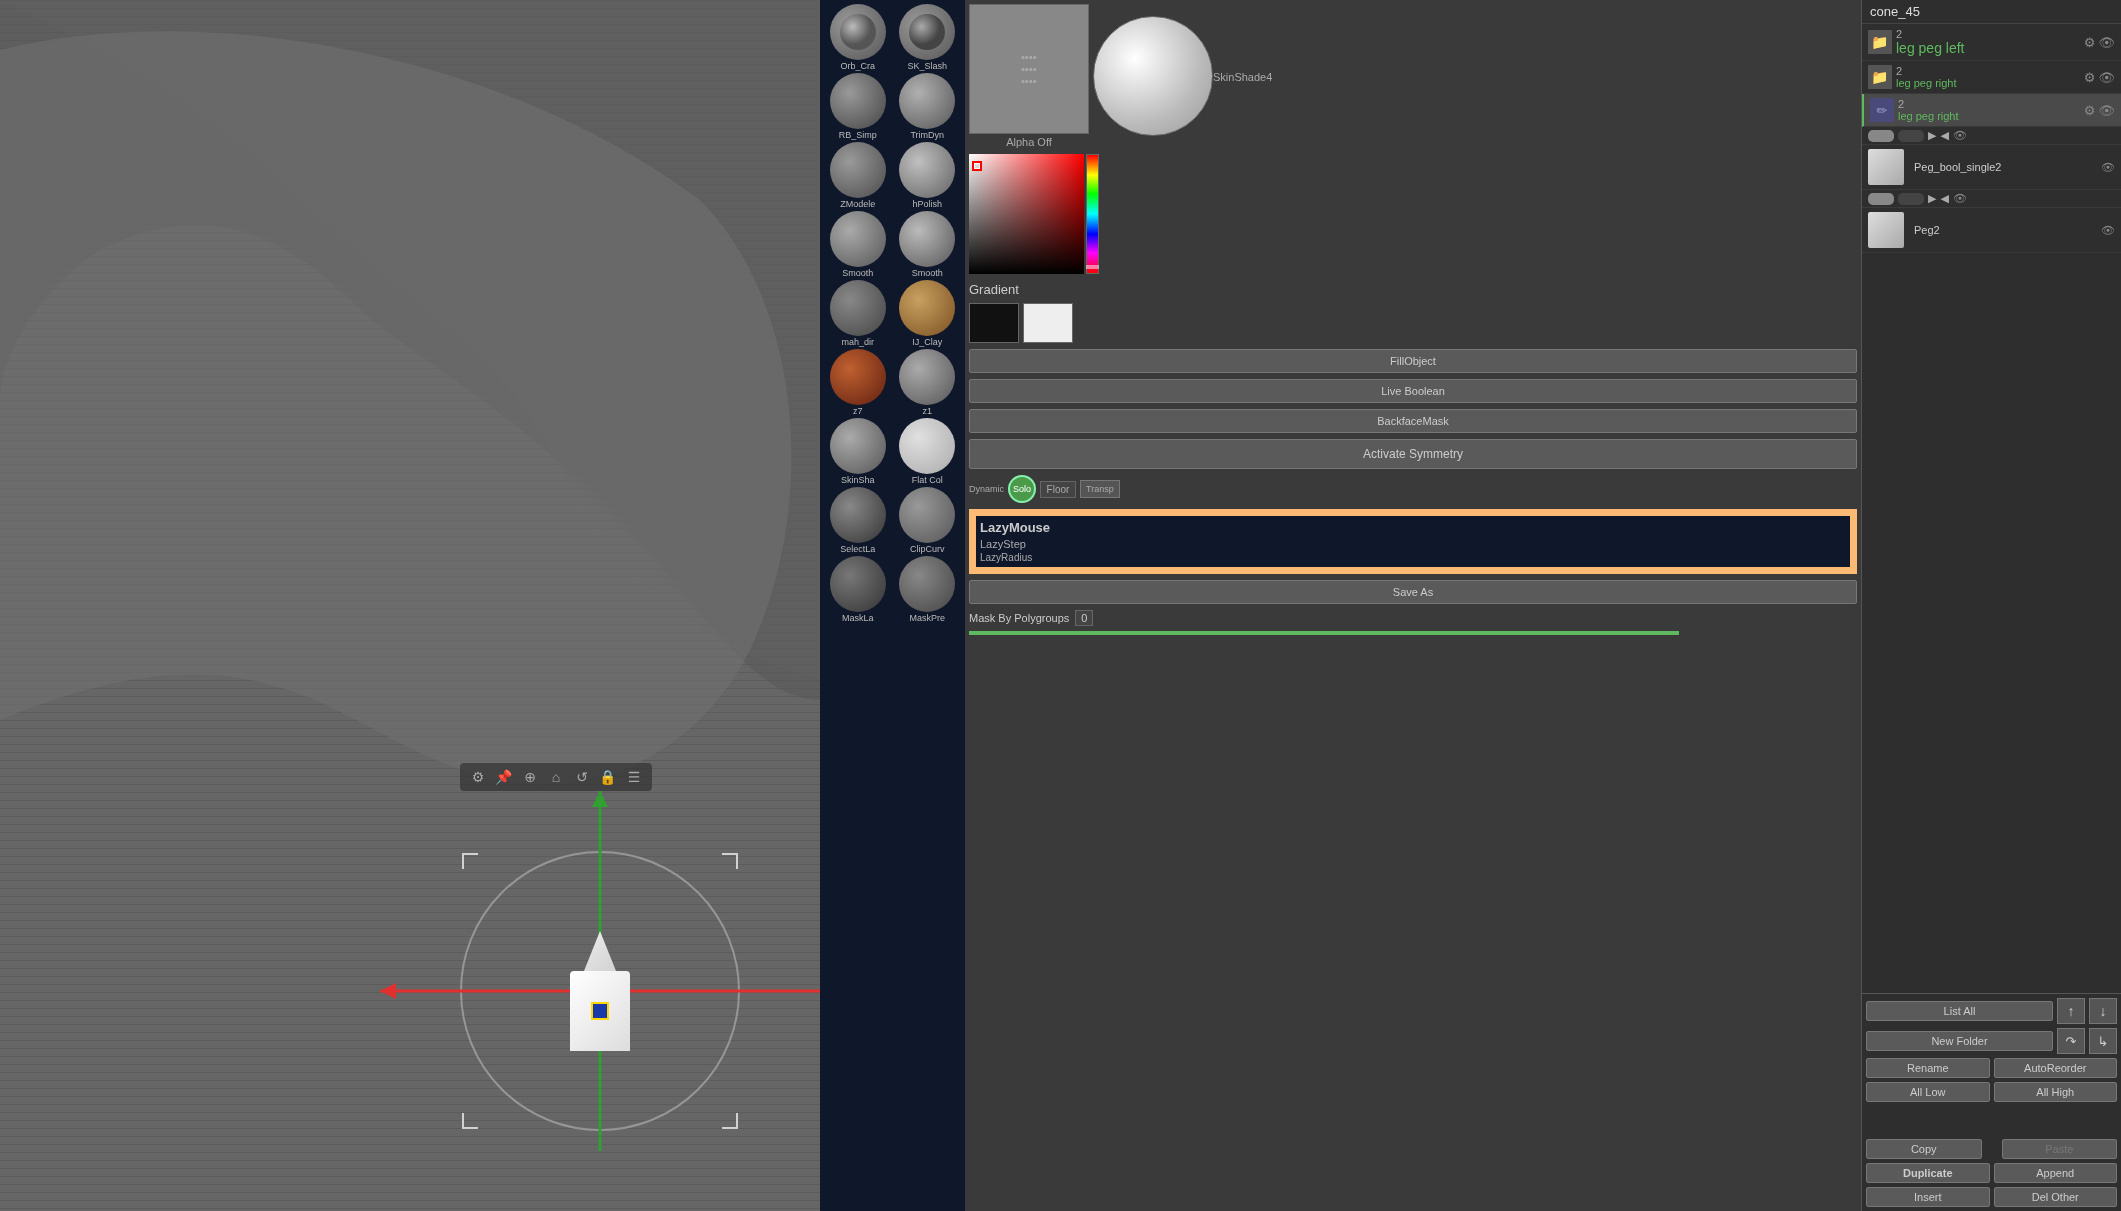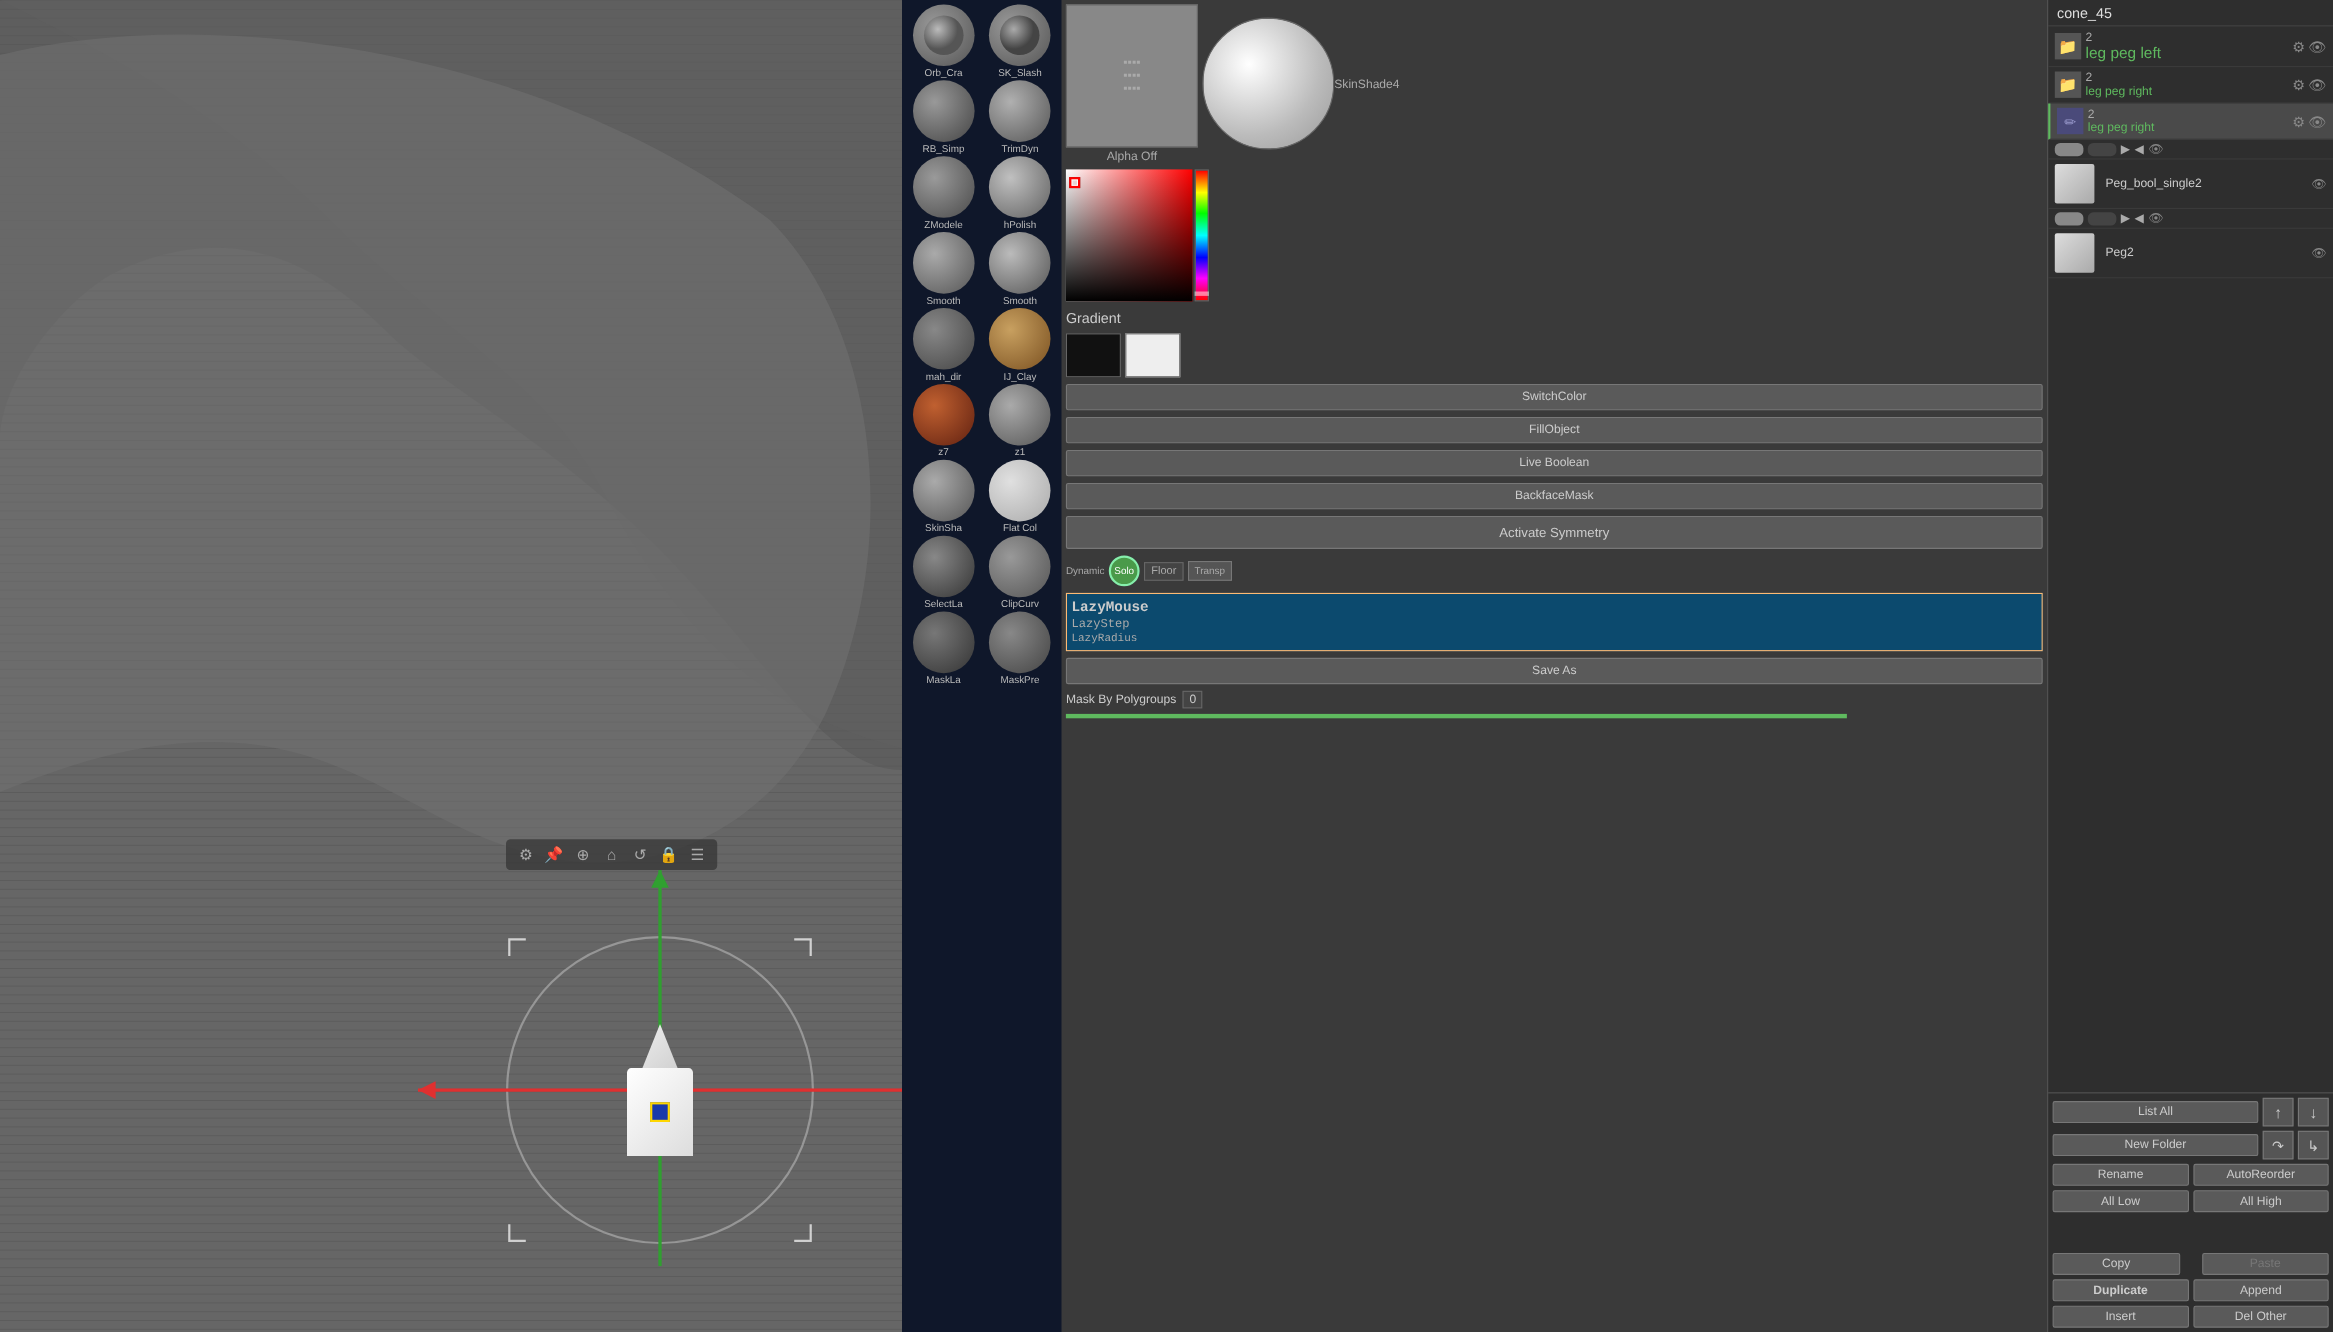--- a/index.html
+++ b/index.html
@@ -566,42 +566,41 @@
         </div>
       </div>
 
       <div style="font-size:13px;color:#ccc;margin-bottom:4px;">Gradient</div>
 
       <div style="display:flex;gap:4px;margin-bottom:4px;">
         <div style="width:50px;height:40px;background:#111;border:1px solid #666;"></div>
         <div style="width:50px;height:40px;background:#eee;border:1px solid #666;"></div>
       </div>
 
-      <button class="btn btn-wide" style="margin-bottom:4px;">SwitchColor</button>
 
       <button class="btn btn-wide" style="margin-bottom:4px;">FillObject</button>
 
       <button class="btn btn-wide" style="margin-bottom:4px;">Live Boolean</button>
 
       <button class="btn btn-wide" style="margin-bottom:4px;">BackfaceMask</button>
 
       <button class="btn btn-wide" style="background:#5a5a5a;margin-bottom:4px;font-size:12px;padding:7px;">Activate Symmetry</button>
 
       <div style="display:flex;align-items:center;gap:4px;margin-bottom:4px;flex-wrap:wrap;">
         <div style="display:flex;flex-direction:column;align-items:center;">
           <span style="font-size:9px;color:#aaa;">Dynamic</span>
         </div>
         <div class="dyn-circle" style="font-size:9px;">Solo</div>
         <div style="display:flex;flex-direction:column;align-items:center;">
           <div style="font-size:10px;color:#aaa;background:#444;border:1px solid #666;padding:2px 4px;cursor:pointer;width:36px;text-align:center;">Floor</div>
         </div>
         <div style="font-size:9px;color:#aaa;background:#555;border:1px solid #777;padding:3px 5px;cursor:pointer;">Transp</div>
       </div>
 
-      <div style="background:#0c4a6e;padding:4px;margin-bottom:4px;border:1px solid #fdba74;font-family:Liberation Mono, monospace;">
+      <div style="background:#0f172a;padding:4px;margin-bottom:4px;border:7px solid #fdba74;">
         <div style="font-size:13px;color:#ccc;font-weight:bold;margin-bottom:3px;">LazyMouse</div>
         <div style="font-size:11px;color:#aaa;margin-bottom:2px;">LazyStep</div>
         <div style="font-size:10px;color:#aaa;">LazyRadius</div>
       </div>
 
       <button class="btn btn-wide" style="margin-bottom:4px;">Save As</button>
 
       <div style="display:flex;align-items:center;gap:6px;">
         <span style="font-size:11px;color:#ccc;">Mask By Polygroups</span>
         <span style="font-size:11px;color:#ccc;background:#444;padding:1px 5px;border:1px solid #666;">0</span>

